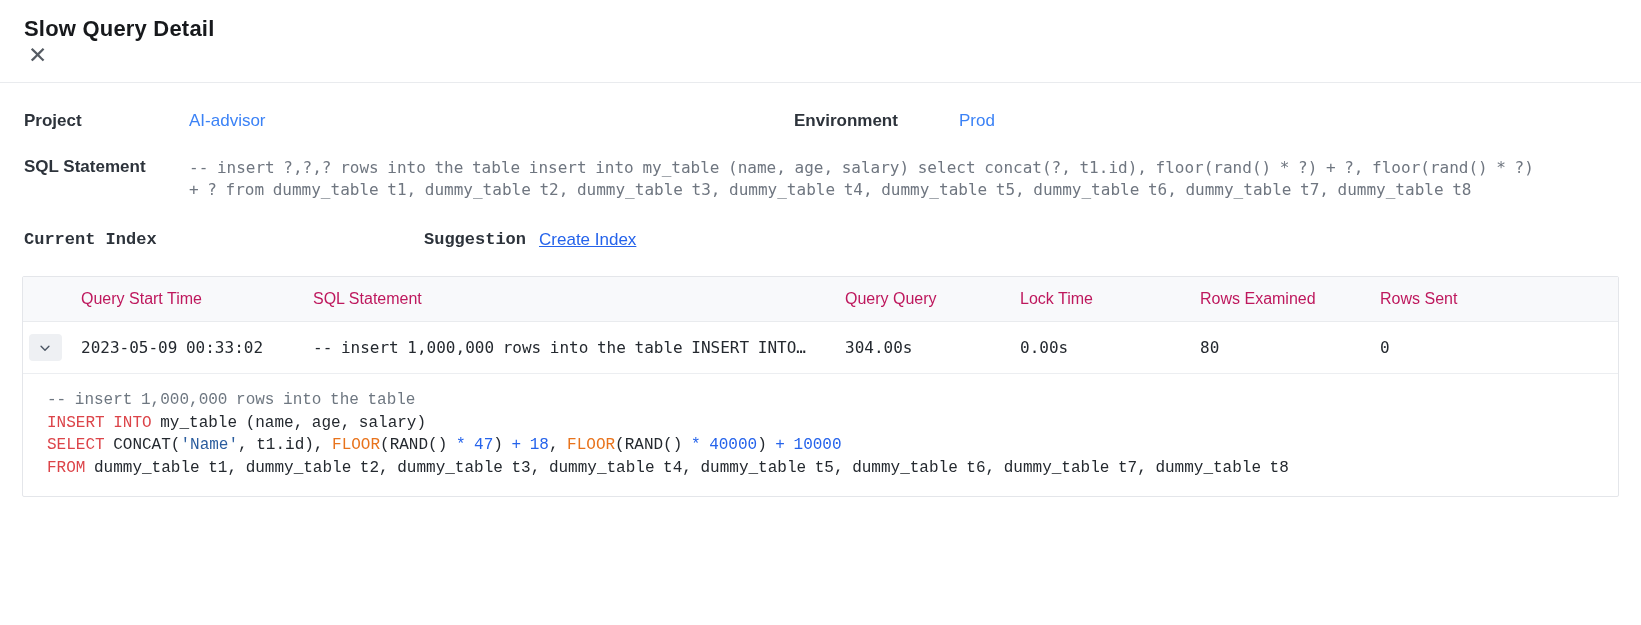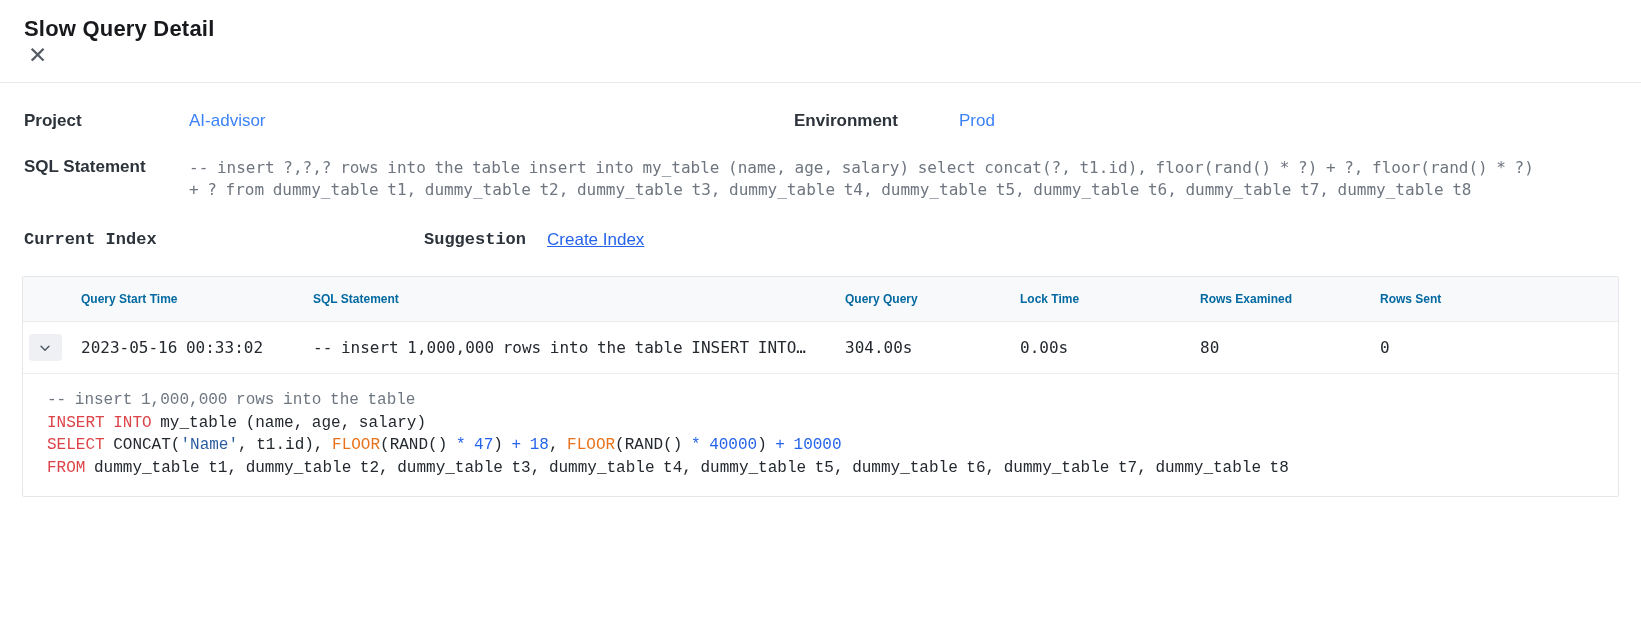--- a/index.html
+++ b/index.html
@@ -25,30 +25,30 @@
   .sql-stmt-text { font-family:"DejaVu Sans Mono", monospace; font-size:16px;
                    line-height:21.5px; color:#6f7680; width:1350px;
                    word-spacing:-1px; }
 
   
   .index-section { padding:0 24px; margin-bottom:26px; }
   .index-line { display:flex; align-items:baseline; }
   .index-left { flex:0 0 400px; }
   .idx-label { font-size:17px; font-weight:600; color:#2d333b;font-family:Liberation Mono, monospace; }
   .sugg-line { display:inline-flex; gap:13px; align-items:flex-start; }
-  .sugg-link { font-size:17px; color:var(--link-underline); text-decoration:underline; cursor:pointer;margin-left:8px; }
+  .sugg-link { font-size:17px; color:var(--link-underline); text-decoration:underline; cursor:pointer; }
   .idx-mono { font-family:"DejaVu Sans Mono", monospace; font-size:17px; color:#24292f; margin-top:13px; }
 
   
   .sq-table { margin:0 22px; border:1px solid #e4e6ea; border-radius:2px; }
   .sq-grid { display:grid;
              grid-template-columns:58px 232px minmax(0,1fr) 175px 180px 180px 238px;
              align-items:center; }
   .sq-head { background:#f8f9fb; border-bottom:1px solid #e9ebee; height:45px; }
-  .sq-head .hcell { font-size:12px; font-weight:700; color:#0369a1; }
+  .sq-head .hcell { font-size:16px; font-weight:400; color:#be185d; }
   .sq-row { height:52px; border-bottom:1px solid #eceef1; background:#fff; }
   .cell { overflow:hidden; white-space:nowrap; padding-right:14px; }
   .mono-cell { font-family:"DejaVu Sans Mono", monospace; font-size:16px; color:#24292f;
                word-spacing:-1px; }
   .chev-cell { display:flex; justify-content:center; }
   .expand-btn { width:33px; height:27px; border:none; border-radius:4px;
                 background:#eef0f3; cursor:pointer; display:flex;
                 align-items:center; justify-content:center; }
   .expand-btn svg { display:block; }
 
@@ -119,21 +119,21 @@
   <div class="sq-grid sq-row">
     <div class="cell chev-cell">
       <button class="expand-btn">
         <span>
           <svg width="14" height="14" viewBox="0 0 16 16" fill="none" stroke="#4b5563" stroke-width="1.6" stroke-linecap="round" stroke-linejoin="round">
             <path d="M3.5 6 L8 10.5 L12.5 6"></path>
           </svg>
         </span>
       </button>
     </div>
-    <div class="cell mono-cell">2023-05-16 00:33:02</div>
+    <div class="cell mono-cell">2023-05-09 00:33:02</div>
     <div class="cell mono-cell">-- insert 1,000,000 rows into the table INSERT INTO…</div>
     <div class="cell mono-cell">304.00s</div>
     <div class="cell mono-cell">0.00s</div>
     <div class="cell mono-cell">80</div>
     <div class="cell mono-cell">0</div>
   </div>
 
   <div class="expanded">
       <div class="code-line"><span class="tok-comment">-- insert 1,000,000 rows into the table</span></div>
       <div class="code-line"><span class="tok-keyword">INSERT INTO</span><span class="tok-plain"> my_table (name, age, salary)</span></div>

